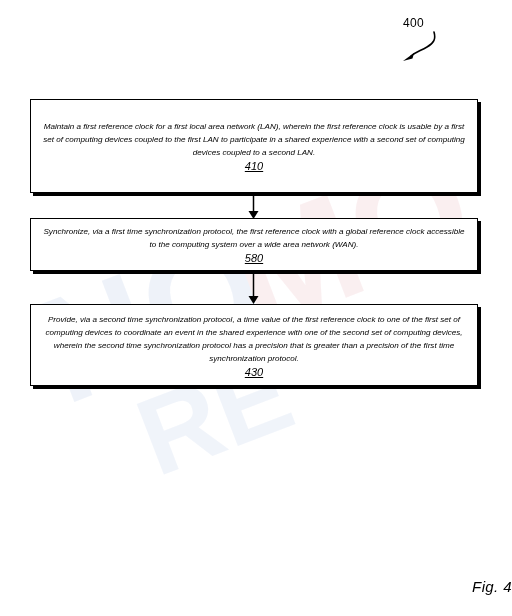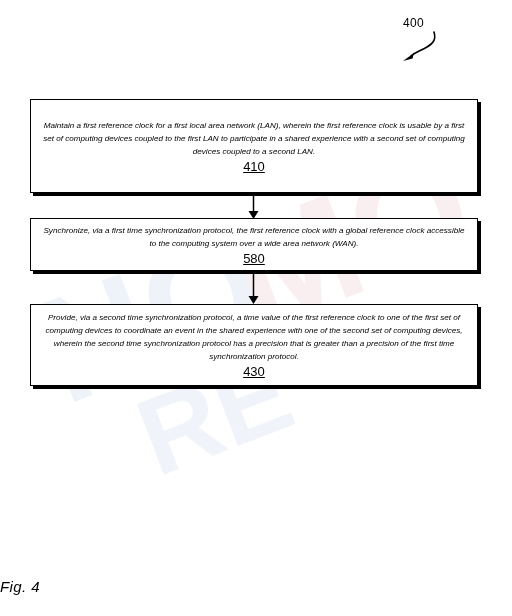--- a/index.html
+++ b/index.html
@@ -73,21 +73,22 @@
     padding: 0 9px;
     text-align: center;
     font-size: 8.1px;
     line-height: 13px;
     font-style: italic;
     color: #000000;
   }
   .flow-box-ref {
     display: block;
     margin-top: 1px;
-    font-size: 13px;
+    font-size: 11px;
+    font-style: italic;
     text-decoration: underline;
     color: #000000;
   }
 
   #flow-box-410 { left: 30px; top:  99px; width: 448px; height: 94px; }
   #flow-box-420 { left: 30px; top: 218px; width: 448px; height: 53px; }
   #flow-box-430 { left: 30px; top: 304px; width: 448px; height: 82px; }
 
   
   .connector-arrow {
@@ -96,21 +97,21 @@
   }
   #connector-410-420 { left: 243px; top: 193px; width: 21px; height: 26px; }
   #connector-420-430 { left: 243px; top: 271px; width: 21px; height: 33px; }
 
   
   #figure-caption {
     position: absolute;
     left: 0;
     top: 578px;
     width: 512px;
-    text-align: left;
+    text-align: right;
     font-size: 15px;
     font-style: italic;
     color: #000000;
     letter-spacing: 0.4px;
     z-index: 3;
   }
 </style>
 </head>
 <body>
 

